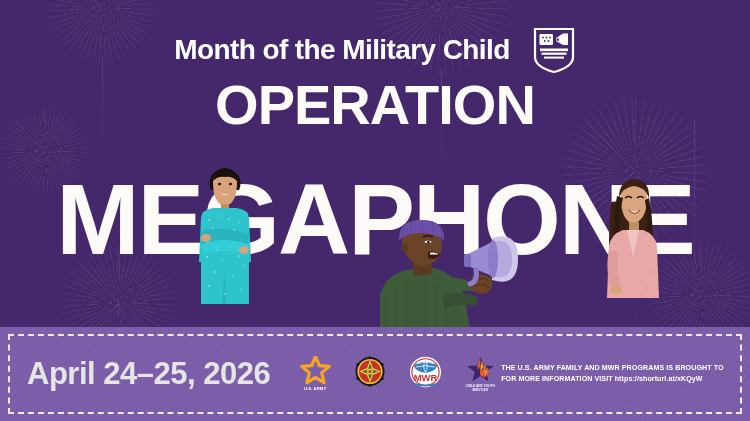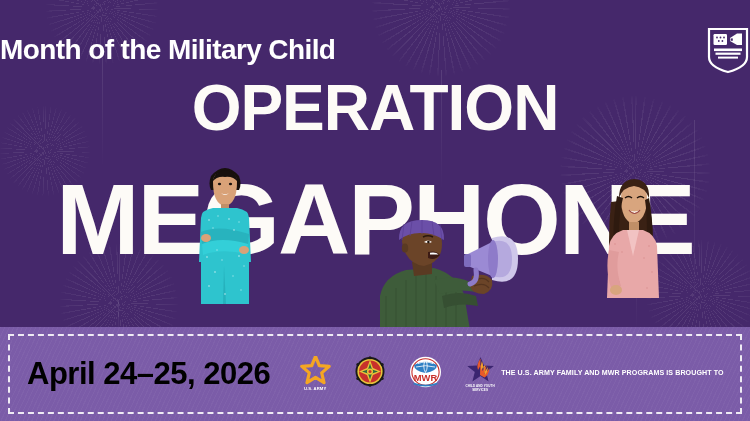--- a/index.html
+++ b/index.html
@@ -36,21 +36,21 @@
   }
 
   
   .header-row {
     position: absolute;
     top: 26px;
     left: 0;
     width: 750px;
     display: flex;
     align-items: center;
-    justify-content: space-between;
+    justify-content: center;
     gap: 22px;
   }
   .header-title {
     color: #ffffff;
     font-size: 28px;
     font-weight: bold;
     letter-spacing: -0.6px;
     white-space: nowrap;
   }
 
@@ -69,21 +69,21 @@
     width: 750px;
     text-align: center;
     color: #FDFBF7;
     font-weight: bold;
     line-height: 0.82;
     letter-spacing: -1px;
     white-space: nowrap;
   }
   .headline-1 {
     top: 82px;
-    font-size: 64px;
+    font-size: 56px;
   }
   .headline-2 {
     top: 178px;
     font-size: 100px;
     letter-spacing: -2px;
   }
 
   
   .person { position: absolute; }
 
@@ -111,21 +111,21 @@
     border: 2px dashed rgba(255,255,255,0.88);
   }
   .bar-inner {
     position: absolute;
     left: 8px; right: 8px; top: 7px; bottom: 7px;
     display: flex;
     align-items: center;
   }
 
   .date-text {
-    color: #000000;
+    color: #e5e5e5;
     font-size: 31px;
     font-weight: bold;
     letter-spacing: -0.5px;
     margin-left: 19px;
     white-space: nowrap;
   }
 
   .logos {
     display: flex;
     align-items: flex-start;
@@ -410,18 +410,19 @@
             <path d="M16.5 2.5 Q12 9 14 14 Q16 9.5 19 7 Q17.5 11 18.5 15 Q21 11 22.5 9.5 Q22 15 20 18 Q24 15.5 25.5 12 Q25 19 20.5 21.5 L16 19 Z" fill="#E85A2A"></path>
             <path d="M18 5 Q16 10 17.5 14 Q19.5 10 21.5 8.5 Q20 12.5 20.5 16 Q23 12.5 24 11 Q23.8 16 21 19 Z" fill="#F4A02C"></path>
           </svg>
           <div class="logo-caption two-line">CHILD AND YOUTH SERVICES</div>
         </div>
 
       </div>
 
       <div class="fineprint">
         <div>THE U.S. ARMY FAMILY AND MWR PROGRAMS IS BROUGHT TO</div>
+        <div>FOR MORE INFORMATION VISIT https://shorturl.at/xKQyW</div>
       </div>
 
     </div>
   </div>
 
 </div>
 
 </body></html>

